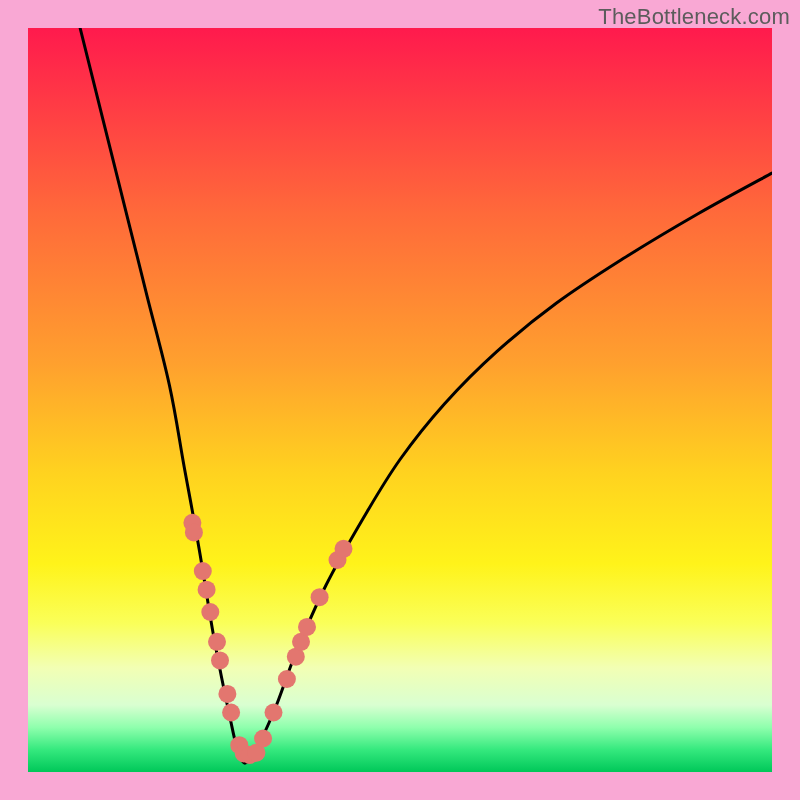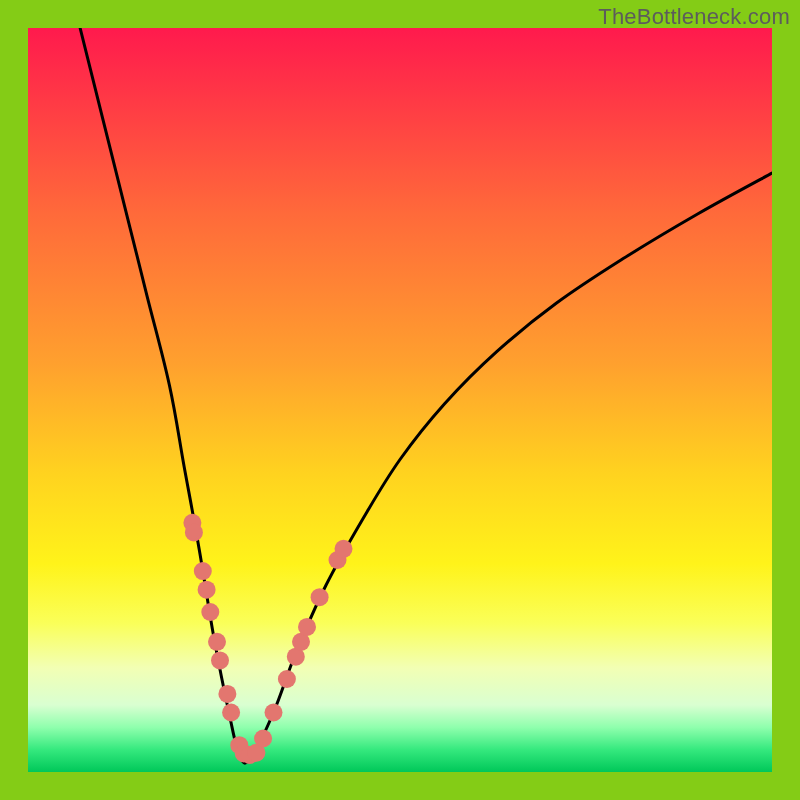--- a/index.html
+++ b/index.html
@@ -10,21 +10,21 @@
     overflow: hidden;
     background: #000;
     font-family: Arial, Helvetica, sans-serif;
   }
   .frame {
     position: absolute;
     top: 0;
     left: 0;
     width: 800px;
     height: 800px;
-    background: #84cc16;
+    background: #f9a8d4;
   }
   .plot {
     position: absolute;
     top: 28px;
     left: 28px;
     width: 744px;
     height: 744px;
     background: linear-gradient(
       to bottom,
       #ff1a4d 0%,

